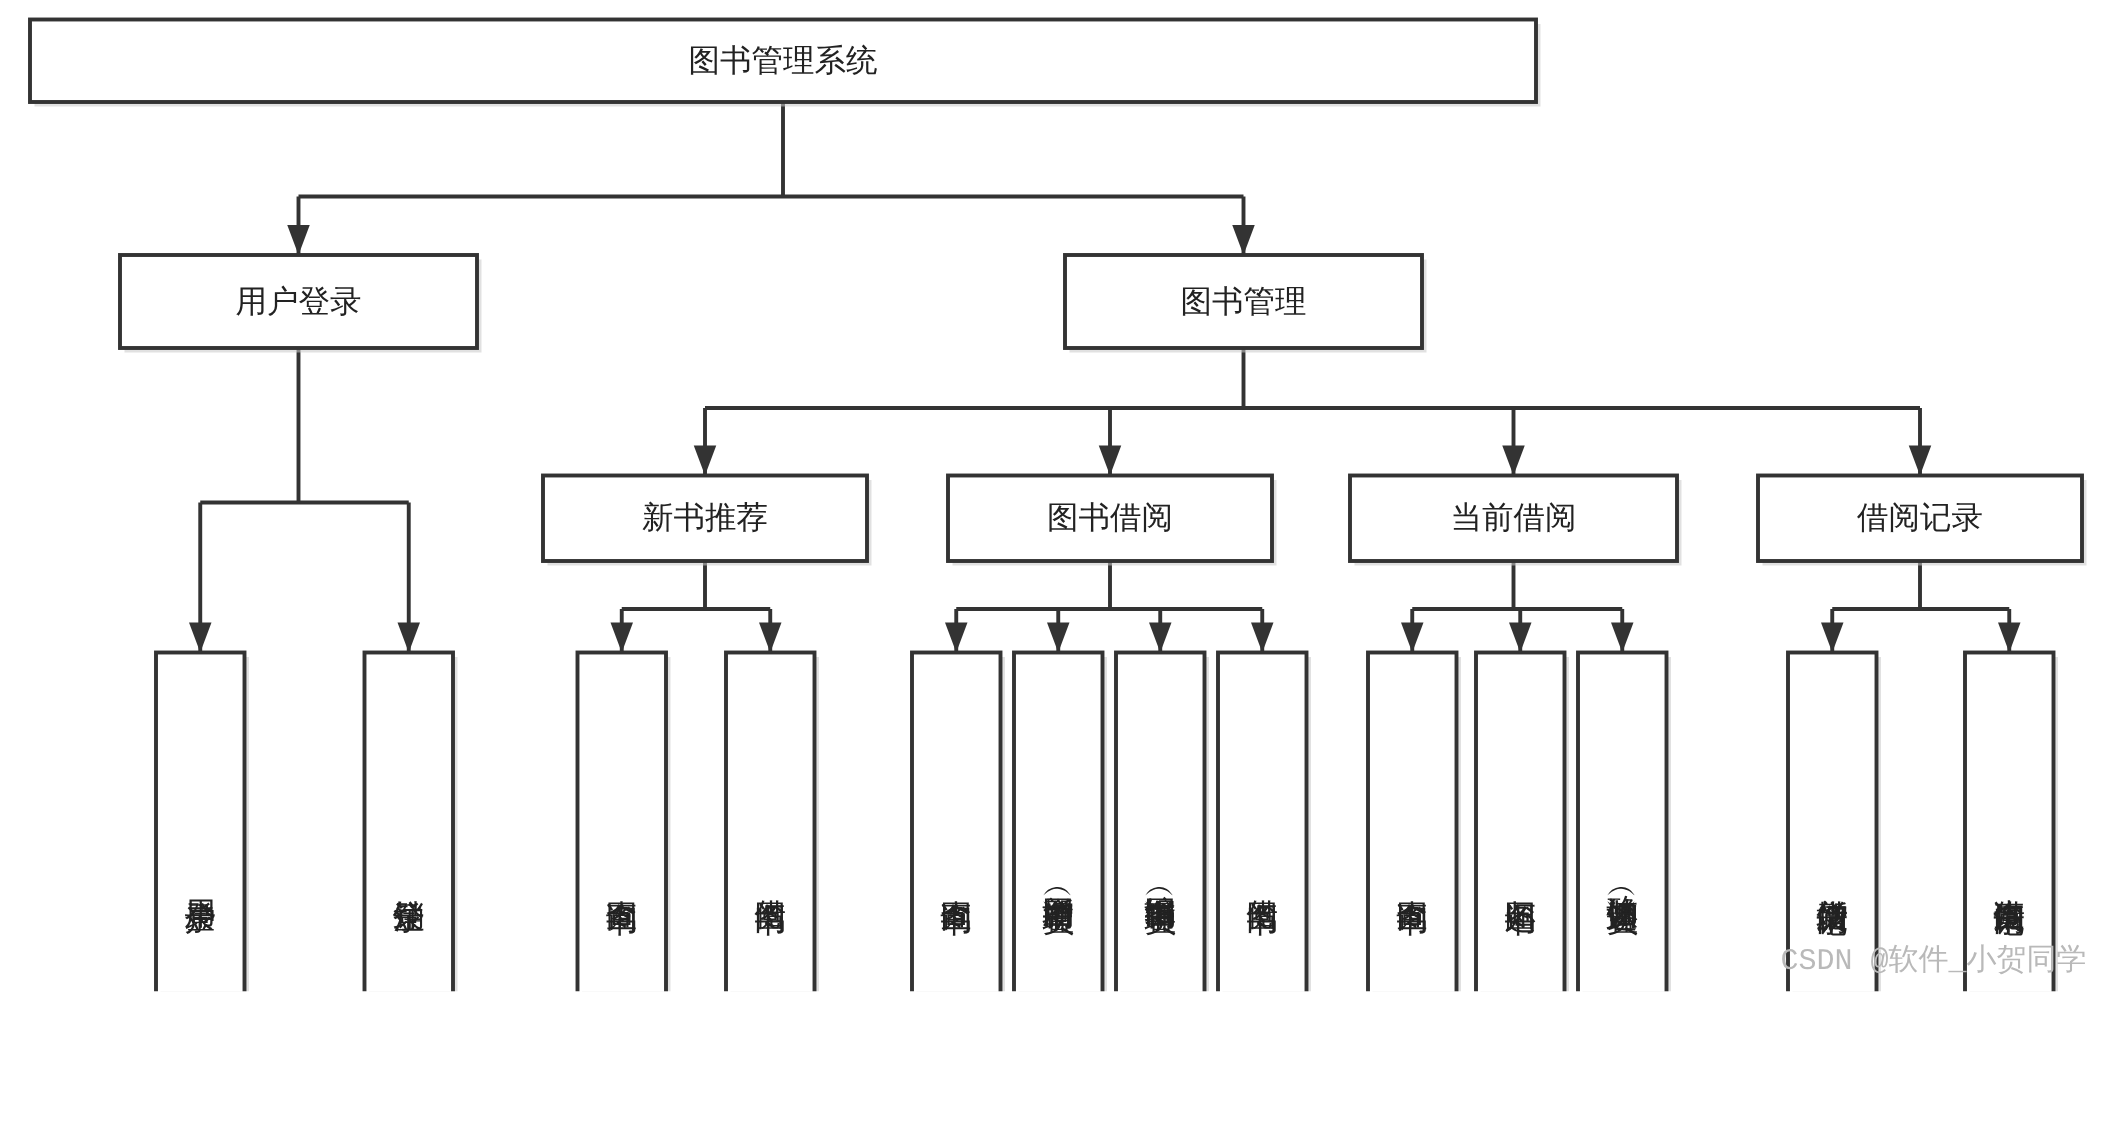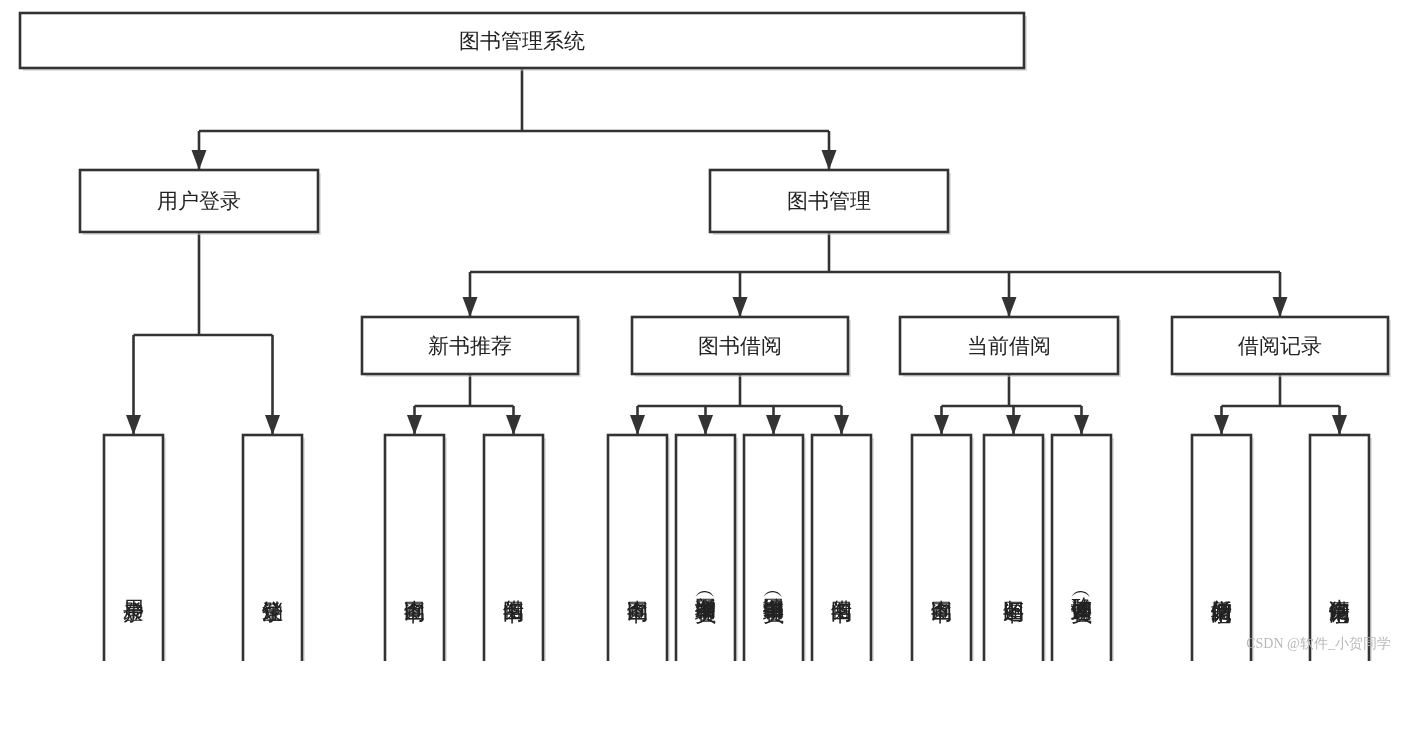--- a/index.html
+++ b/index.html
@@ -62,22 +62,22 @@
     display: flex;
     align-items: center;
     justify-content: center;
     white-space: nowrap;
     pointer-events: none;
   }
   .watermark {
     position: absolute;
     right: 14px;
     bottom: 8px;
-    font-family: Liberation Serif, serif;
-    font-size: 14px;
+    font-family: Liberation Mono, monospace;
+    font-size: 20px;
     color: #b9b9b9;
     white-space: nowrap;
     text-align: right;
   }
 </style>
 </head>
 <body>
 
 <div id="diagram-root">
   <svg id="flow" viewBox="0 0 1405 747">

